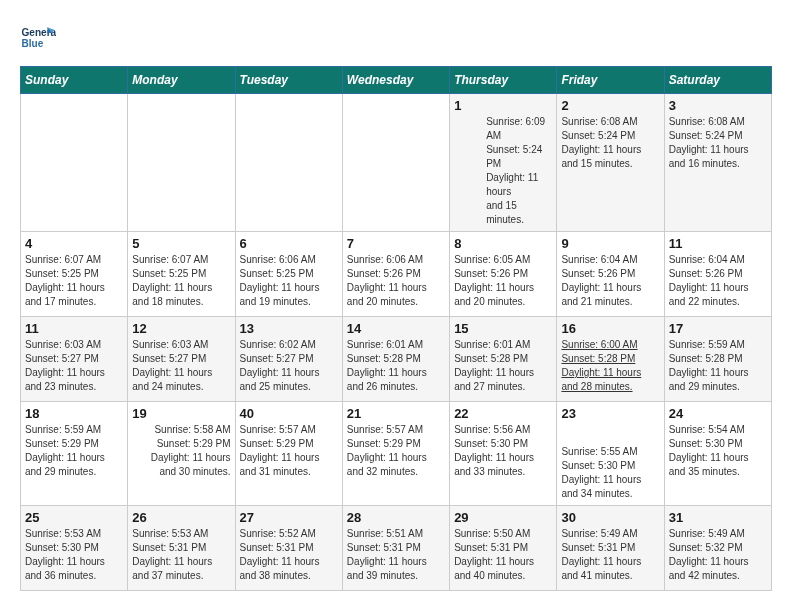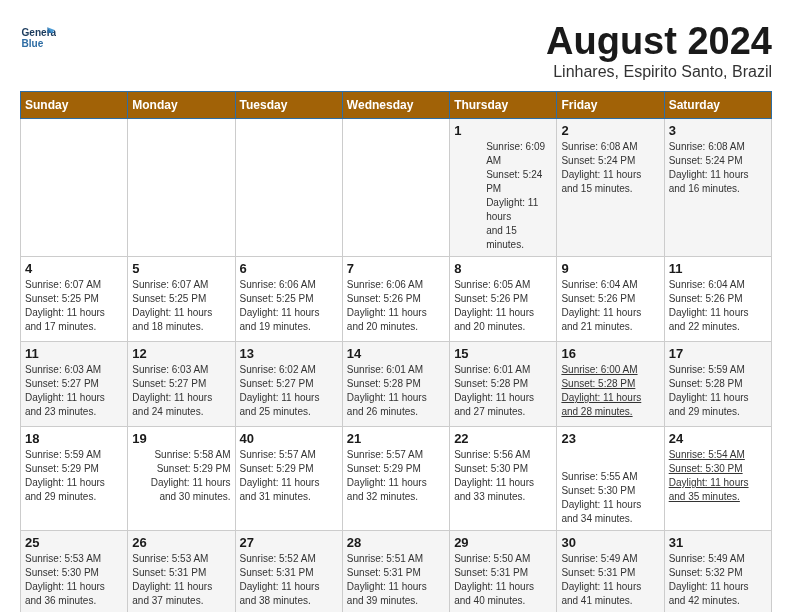--- a/index.html
+++ b/index.html
@@ -36,22 +36,23 @@
     .subtitle {
       font-size: 16px;
       color: #333;
     }
     .calendar-table {
       width: 100%;
       border-collapse: collapse;
       font-size: 11px;
     }
     .calendar-table thead tr {
-      background-color: #a16207;
+      background-color: #0f766e;
       color: #fff;
+      font-style: italic;
     }
     .calendar-table thead th {
       padding: 6px 4px;
       text-align: left;
       font-size: 12px;
       font-weight: bold;
       border: 1px solid #2e6da4;
     }
     .calendar-table tbody td {
       border: 1px solid #ccc;
@@ -84,24 +85,20 @@
 
 <div class="header">
   <div class="logo-wrapper">
     <svg class="logo-icon" viewBox="0 0 50 50" xmlns="http://www.w3.org/2000/svg">
       <text x="2" y="22" font-size="14" font-weight="bold" fill="#1a3a5c" font-family="Arial">General</text>
       <text x="2" y="38" font-size="14" font-weight="bold" fill="#2e6da4" font-family="Arial">Blue</text>
       <polygon points="38,10 48,18 38,18" fill="#2e6da4"></polygon>
       <polygon points="38,10 48,14 44,18" fill="#4a9ad4"></polygon>
     </svg>
   </div>
-  <div class="title-section">
-    <div class="month-title">August 2024</div>
-    <div class="subtitle">Linhares, Espirito Santo, Brazil</div>
-  </div>
 </div>
 
 <table class="calendar-table">
   <thead>
     <tr>
     <th>Sunday</th>
         <th>Monday</th>
         <th>Tuesday</th>
         <th>Wednesday</th>
         <th>Thursday</th>
@@ -277,21 +274,21 @@
         </td>
         <td>
           <div class="day-num">23</div>
           <div class="day-info" style="white-space: pre-line; margin-top: 24px;">Sunrise: 5:55 AM
 Sunset: 5:30 PM
 Daylight: 11 hours
 and 34 minutes.</div>
         </td>
         <td>
           <div class="day-num">24</div>
-          <div class="day-info" style="white-space: pre-line; text-decoration: underline;">Sunrise: 5:54 AM
+          <div class="day-info" style="white-space: pre-line;">Sunrise: 5:54 AM
 Sunset: 5:30 PM
 Daylight: 11 hours
 and 35 minutes.</div>
         </td>
       </tr>
       <tr>
         <td>
           <div class="day-num">25</div>
           <div class="day-info" style="white-space: pre-line;">Sunrise: 5:53 AM
 Sunset: 5:30 PM

